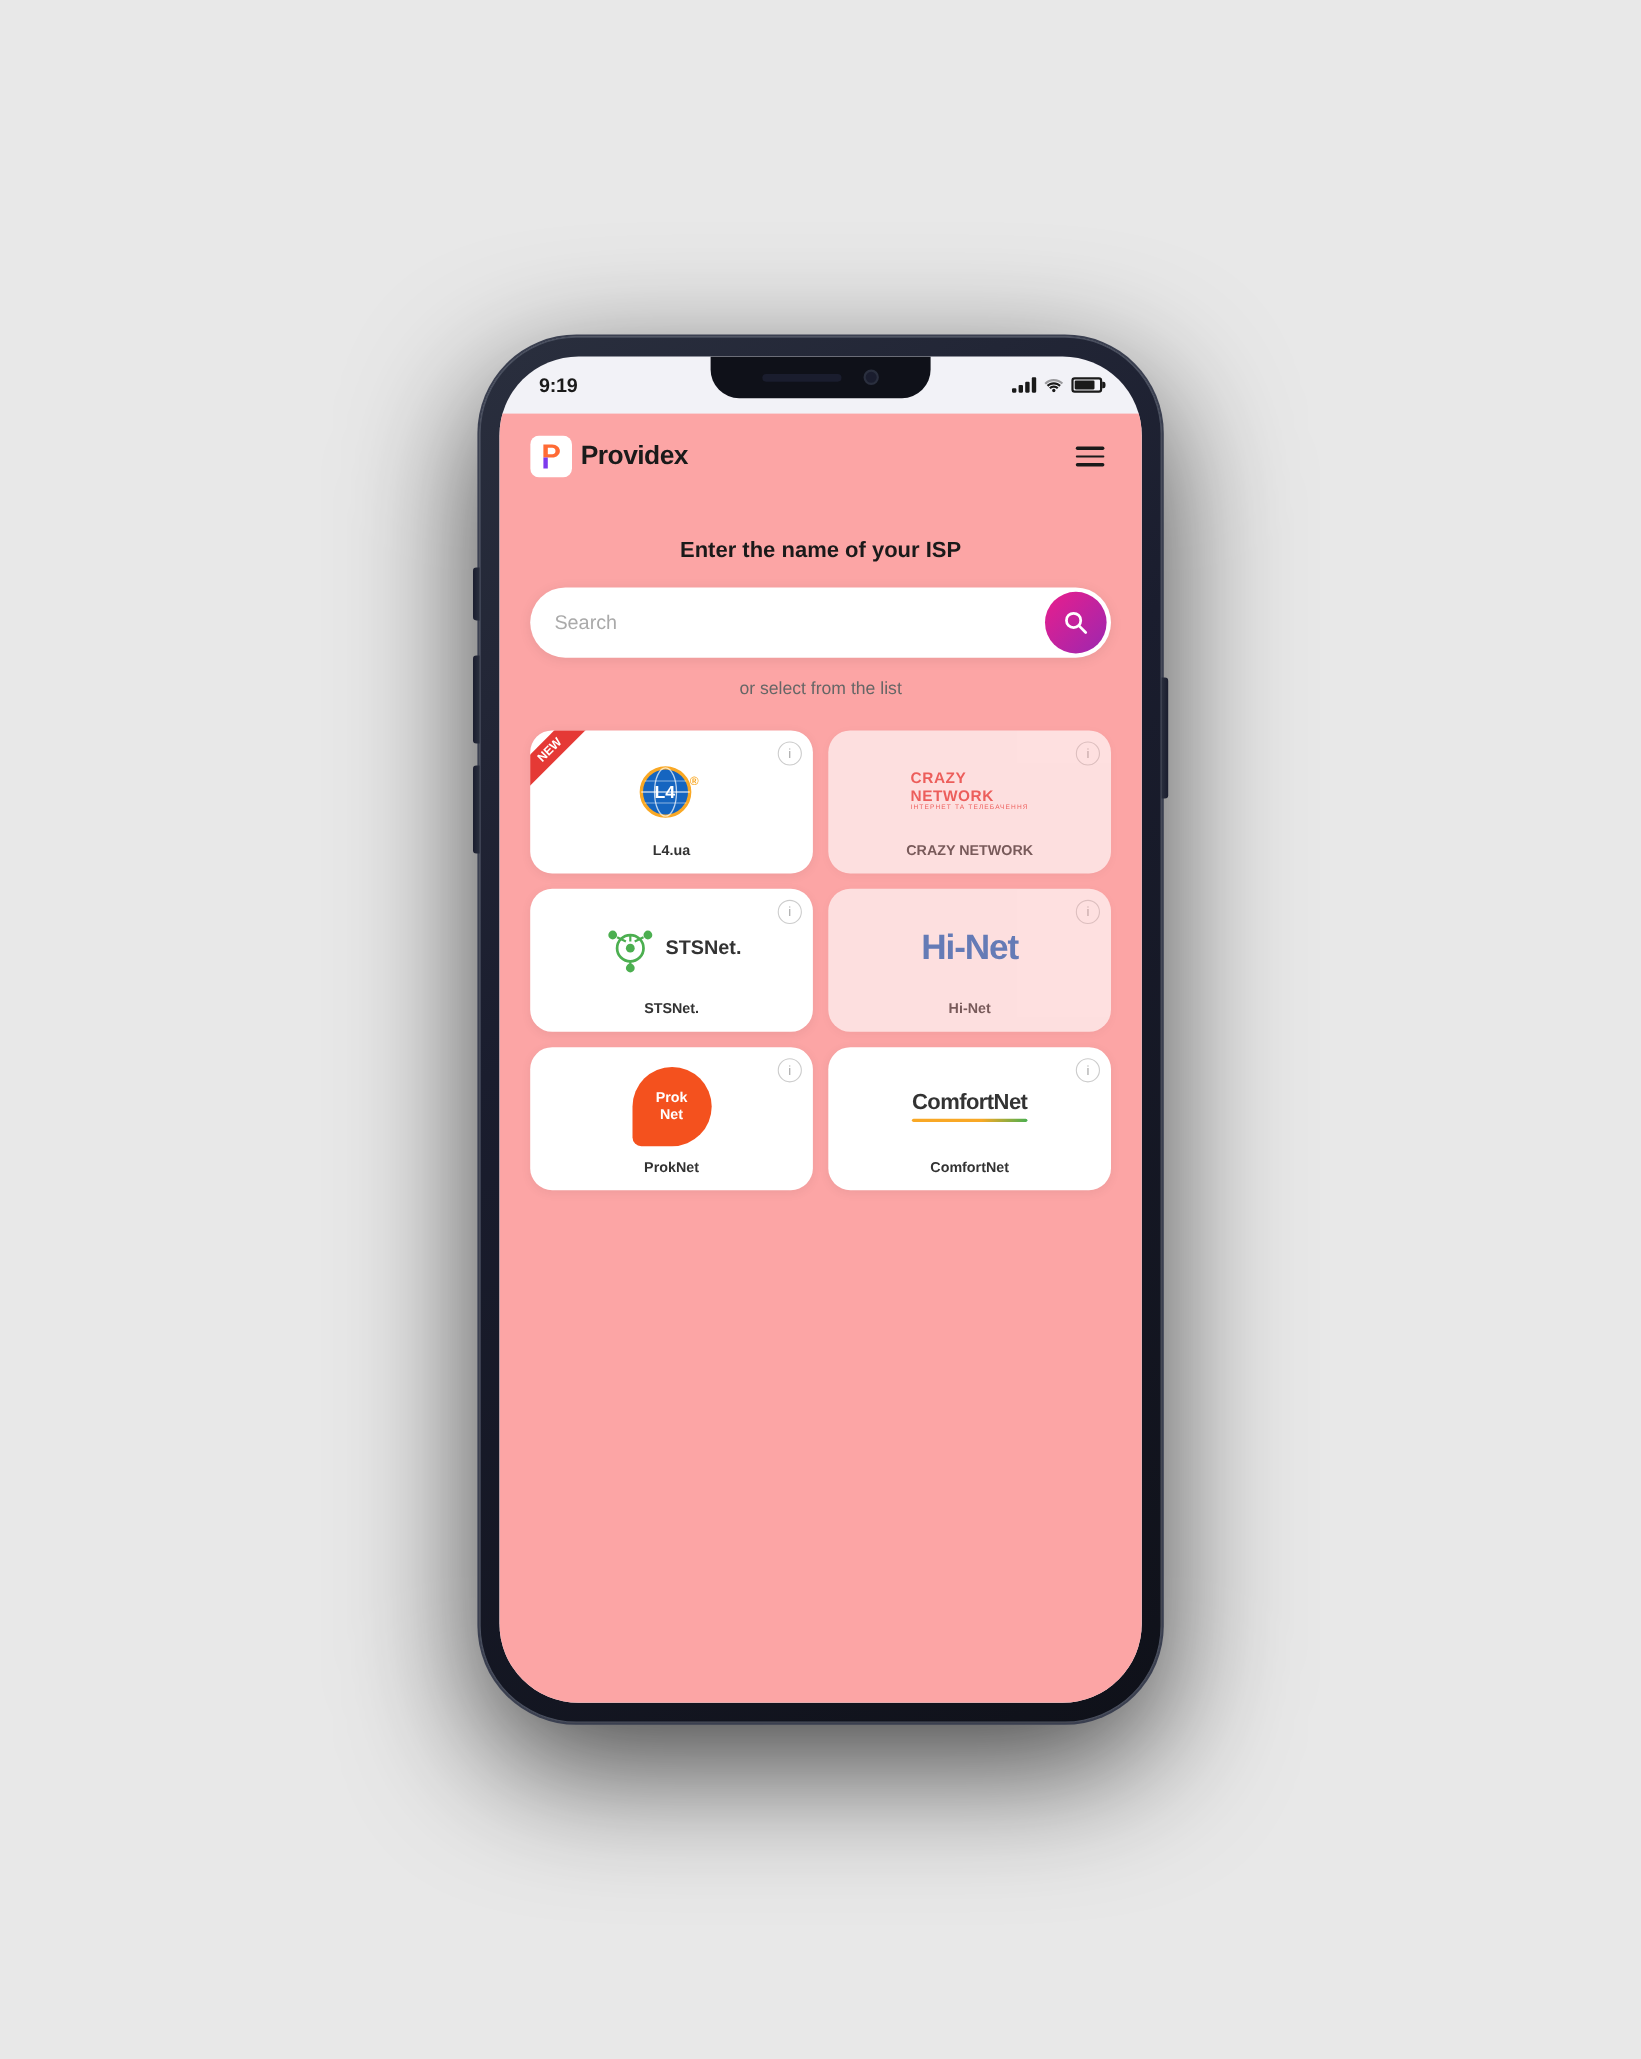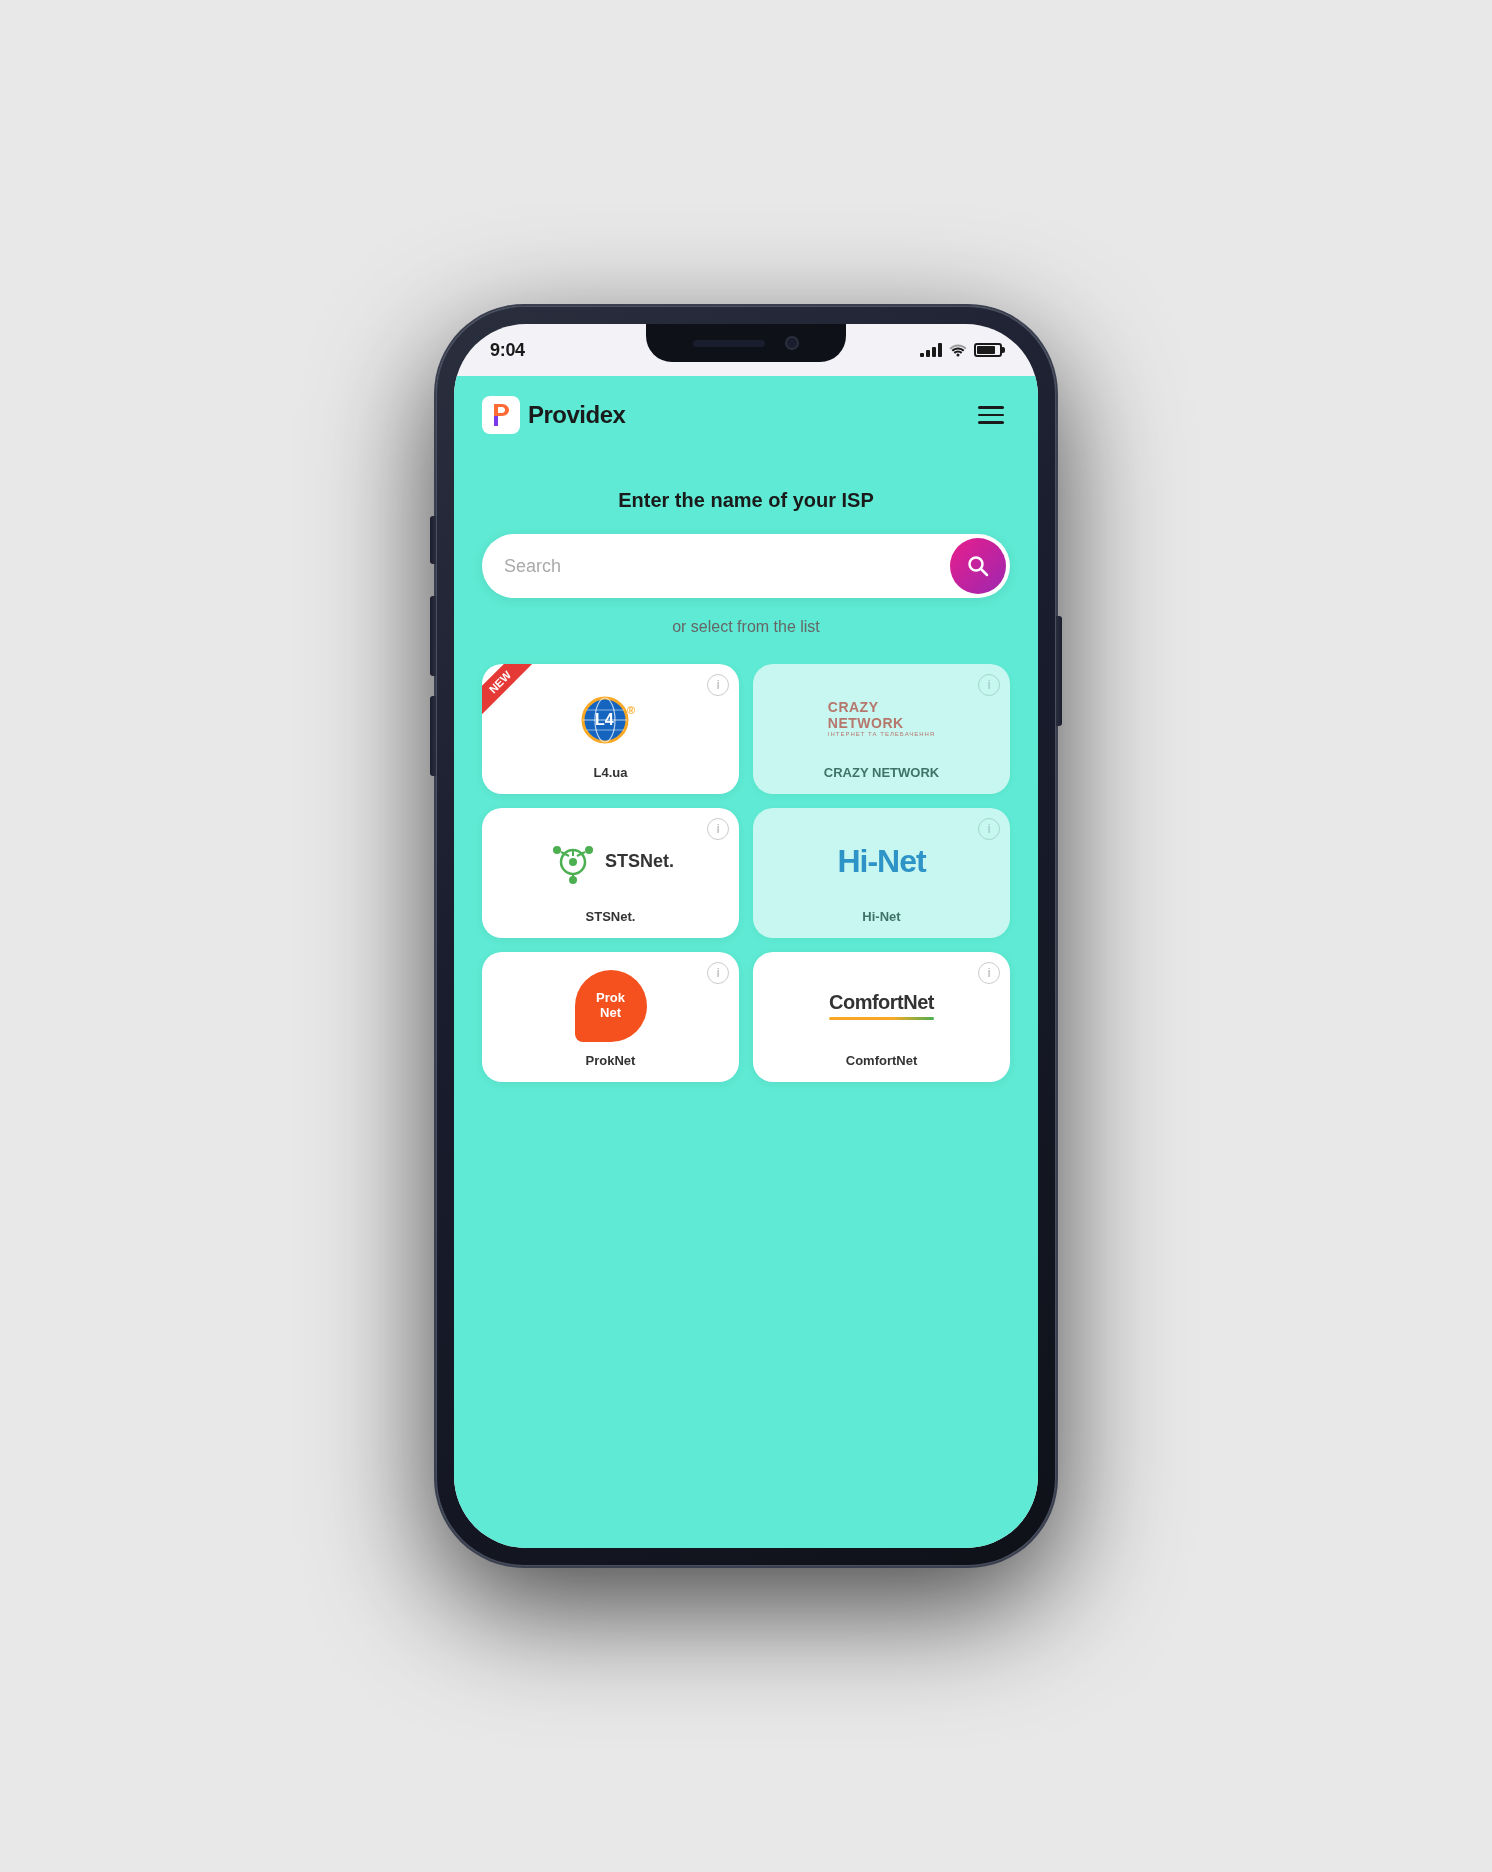--- a/index.html
+++ b/index.html
@@ -174,21 +174,21 @@
       border-radius: 1px;
     }
 
     
     .app-content {
       position: absolute;
       top: 52px;
       left: 0;
       right: 0;
       bottom: 0;
-      background: #5eead4;
+      background: #fca5a5;
       overflow: hidden;
     }
 
     
     .app-header {
       display: flex;
       align-items: center;
       justify-content: space-between;
       padding: 20px 28px 16px;
     }
@@ -445,21 +445,21 @@
     <div class="phone-btn-right"></div>
 
     <div class="phone-screen">
 
       <div class="notch">
         <div class="notch-speaker"></div>
         <div class="notch-camera"></div>
       </div>
 
       <div class="status-bar">
-        <span class="status-time">9:04</span>
+        <span class="status-time">9:19</span>
         <div class="status-icons">
           <div class="signal-bars">
             <div class="signal-bar" style="height:4px"></div>
             <div class="signal-bar" style="height:7px"></div>
             <div class="signal-bar" style="height:10px"></div>
             <div class="signal-bar" style="height:14px"></div>
           </div>
 
           <svg width="18" height="14" viewBox="0 0 18 14">
             <path d="M9 10.5a1.5 1.5 0 1 1 0 3 1.5 1.5 0 0 1 0-3z" fill="#1a1a1a"></path>

